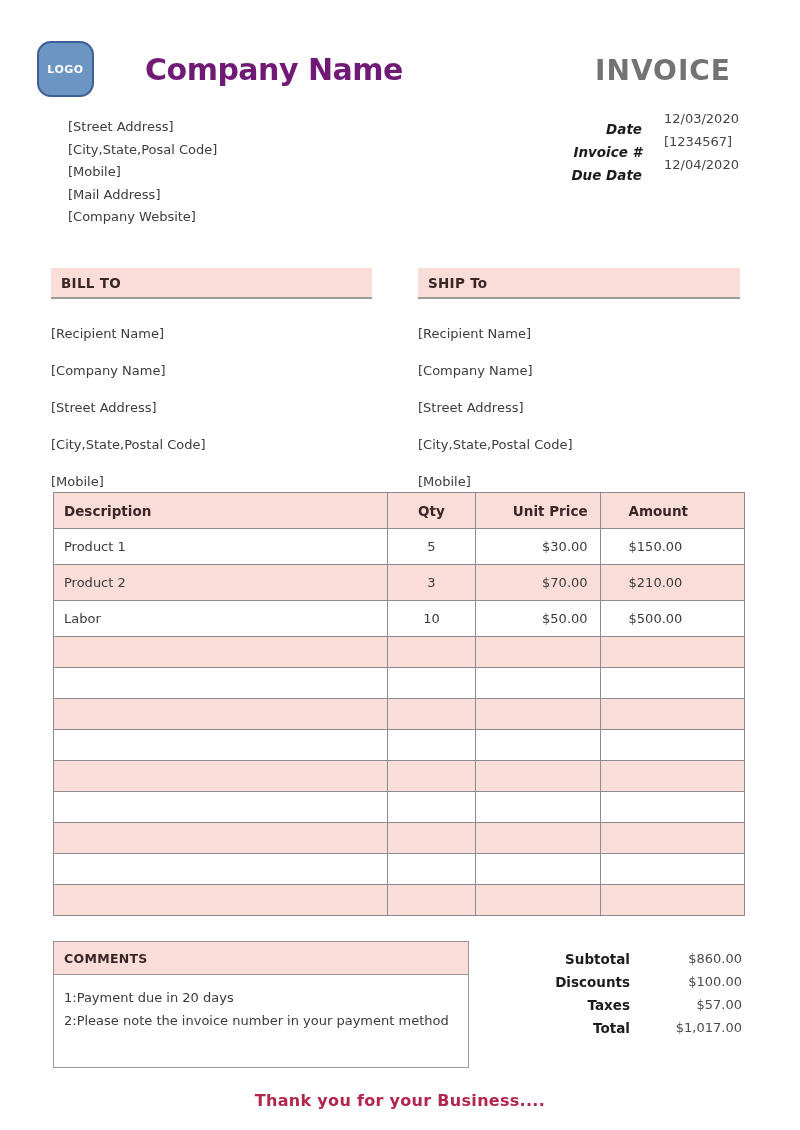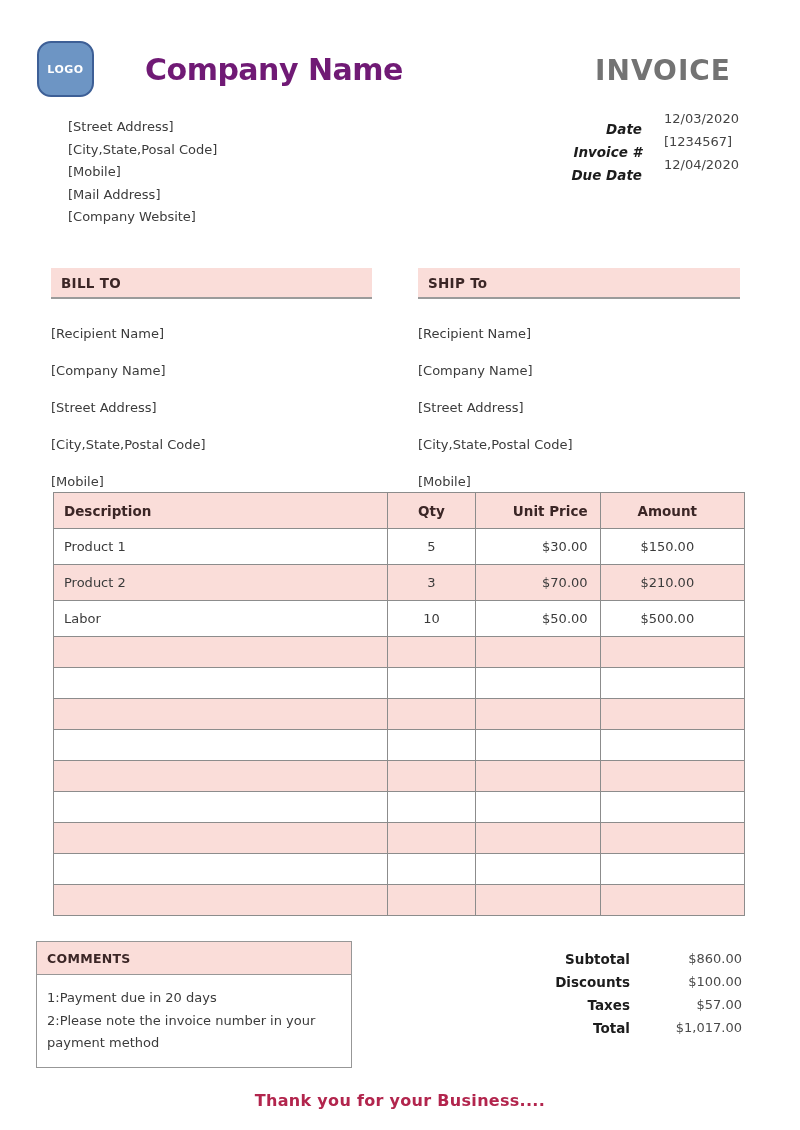--- a/index.html
+++ b/index.html
@@ -56,27 +56,27 @@
   .items thead th {
     height:36px; background:#faddd9; font-size:13.5px; font-weight:bold; color:#3b2626;
   }
   .items .col-desc  { width:48.4%; }
   .items .col-qty   { width:12.6%; }
   .items .col-price { width:18.1%; }
   .items .col-amt   { width:20.9%; }
   .items th.col-desc, .items td.c-desc { text-align:left; padding-left:10px; }
   .items th.col-qty,  .items td.c-qty  { text-align:center; }
   .items th.col-price,.items td.c-price{ text-align:right; padding-right:12px; }
-  .items th.col-amt,  .items td.c-amt  { text-align:center; padding-right:10px; }
+  .items th.col-amt,  .items td.c-amt  { text-align:left; padding-right:10px;padding-left:28px; }
   .items tbody td { height:36px; font-size:13px; color:#3b3b3b; background:#ffffff; }
   .items tbody tr:nth-child(even) td { background:#faddd9; }
   .items tbody tr.empty td { height:31px; }
 
   
-  .comments { position:absolute; left:36px; top:941px; width:316px; height:127px; border:1px solid #979797; background:#fff; }
+  .comments { position:absolute; left:53px; top:941px; width:416px; height:127px; border:1px solid #979797; background:#fff; }
   .comments-header {
     height:33px; background:#faddd9; border-bottom:1px solid #979797;
     display:flex; align-items:center; padding-left:10px;
     font-size:12.5px; font-weight:bold; color:#3b2626; letter-spacing:.3px;
   }
   .comments-body { padding:12px 10px 0 10px; font-size:13px; line-height:22.5px; color:#3b3b3b; }
 
   
   .totals { position:absolute; left:440px; top:947px; width:302px; }
   .totals-row { display:flex; height:23px; align-items:center; }

